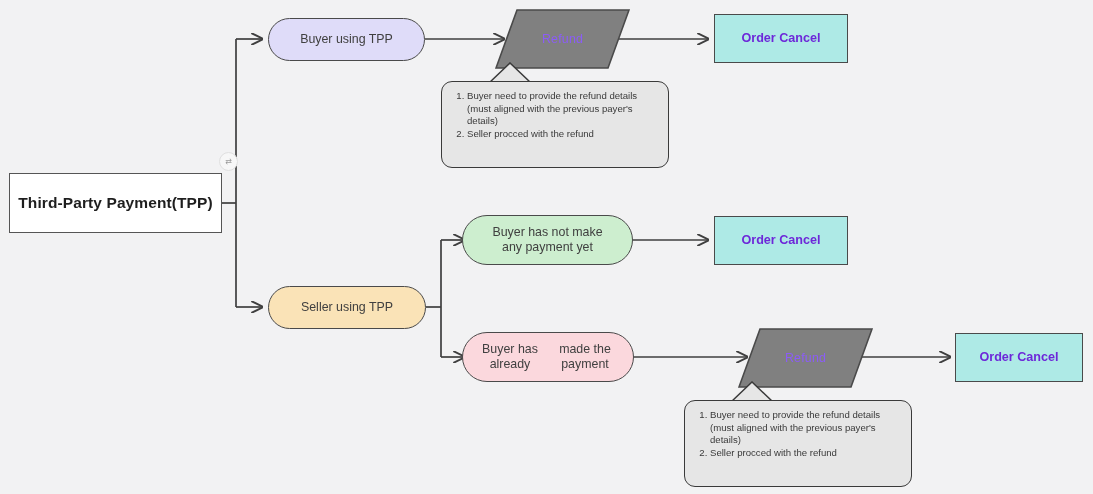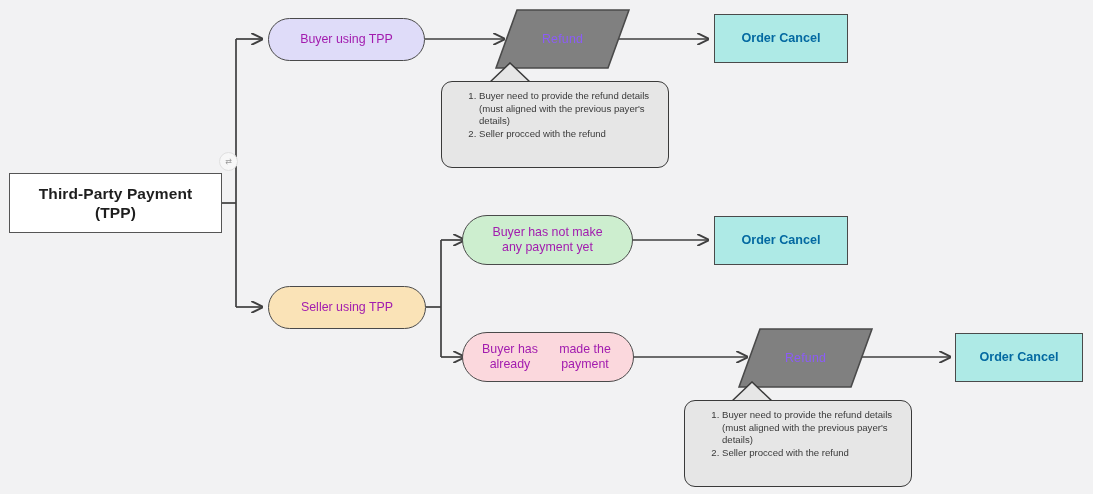--- a/index.html
+++ b/index.html
@@ -40,28 +40,28 @@
     border: 1.6px solid #555555;
     font-size: 15.5px;
     font-weight: bold;
     color: #1e1e1e;
     letter-spacing: .1px;
   }
   .node-pill {
     border-radius: 999px;
     border: 1.4px solid #4a4a4a;
     font-size: 12.4px;
-    color: #a21caf;
+    color: #404040;
     padding: 0 10px;
   }
   .node-rect {
     border: 1.6px solid #4a4a4a;
     font-size: 12.6px;
     font-weight: bold;
-    color: #0369a1;
+    color: #6d28d9;
   }
   .para-wrap {
     position: absolute;
   }
   .para-wrap svg { display: block; }
   .para-label {
     position: absolute;
     left: 0; top: 0;
     width: 100%; height: 100%;
     display: flex;
@@ -83,21 +83,21 @@
     font-size: 9.6px;
     color: #3a3a3a;
     line-height: 1.32;
     padding: 8px 10px 7px 9px;
   }
   .callout-body ol {
     margin: 0;
     padding-left: 16px;
     list-style-position: outside;
   }
-  .callout-body li { margin: 0 0 0 12px; }
+  .callout-body li { margin: 0 0 0 0; }
   .callout-tip {
     position: absolute;
   }
   .handle-badge {
     position: absolute;
     width: 17px;
     height: 17px;
     border-radius: 50%;
     background: #f7f7f7;
     border: 1px solid #e0e0e0;
@@ -139,21 +139,21 @@
       <path d="M 441 357 L 464 357" marker-end="url(#arrow)"></path>
 
       <path d="M 633 240 L 708 240" marker-end="url(#arrow)"></path>
 
       <path d="M 634 357 L 747 357" marker-end="url(#arrow)"></path>
 
       <path d="M 840 357 L 950 357" marker-end="url(#arrow)"></path>
     </g>
   </svg>
 
-  <div class="node node-root" style="left:9px; top:173px; width:213px; height:60px; flex-direction:column;">
+  <div class="node node-root" style="left:9px; top:173px; width:213px; height:60px; flex-direction:row;">
     <span>Third-Party Payment</span>
     <span>(TPP)</span>
   </div>
 
   <div class="handle-badge" style="left:219px; top:152px;">
     <span>⇄</span>
   </div>
 
   <div class="node node-pill" style="left:268px; top:18px; width:157px; height:43px; background:#dfdcf9;">
     <span>Buyer using TPP</span>

